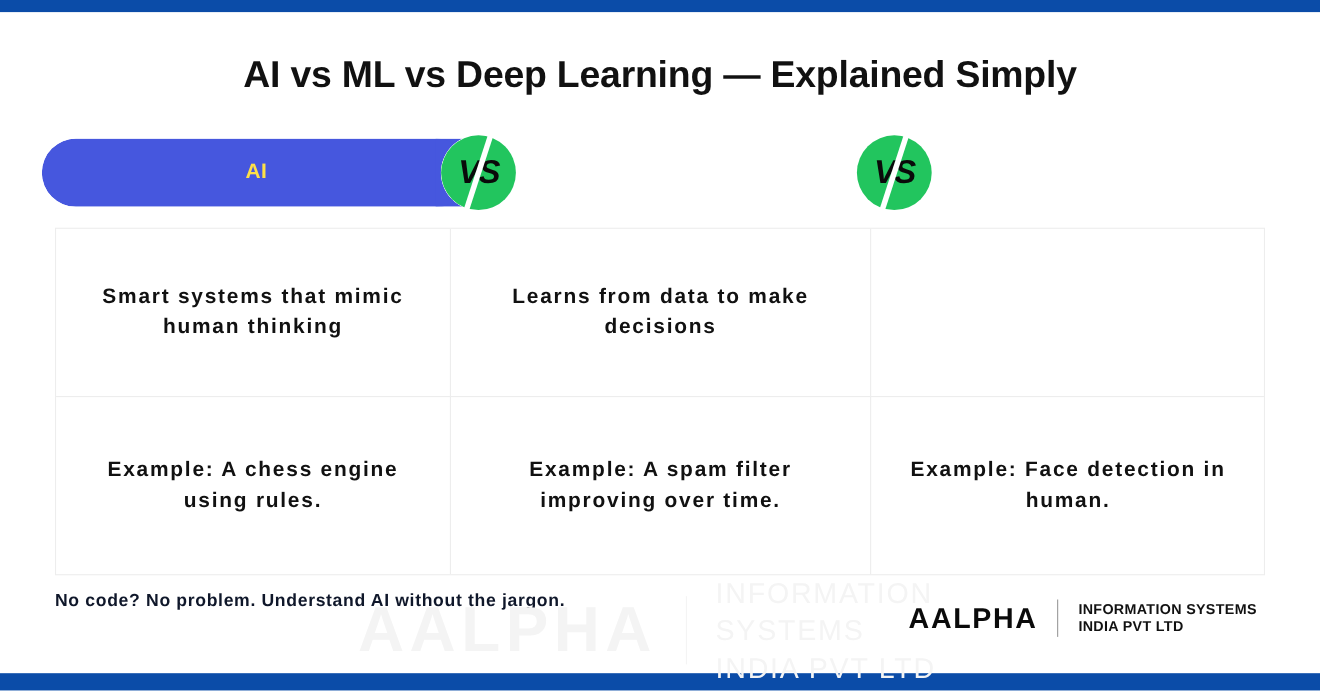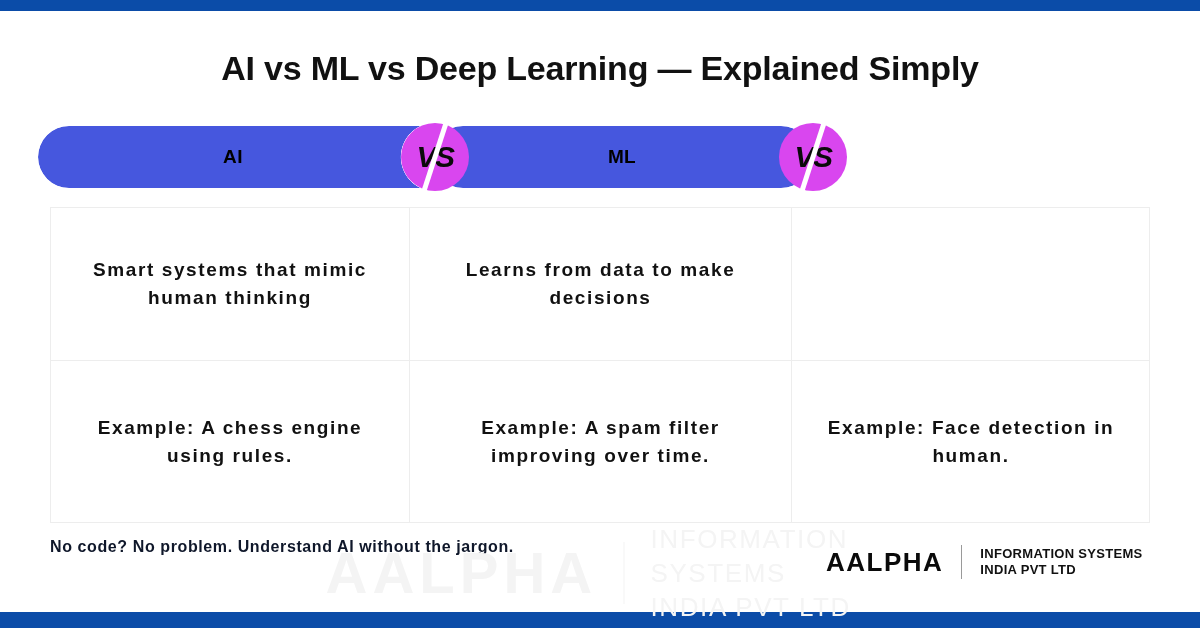--- a/index.html
+++ b/index.html
@@ -63,21 +63,21 @@
     height: 62px;
   }
   .pill {
     position: absolute;
     top: 0;
     height: 62px;
     background: #4657DE;
     display: flex;
     align-items: center;
     justify-content: center;
-    color: #000000;
+    color: #fde047;
     font-size: 19px;
     font-weight: bold;
     letter-spacing: 0.4px;
   }
   .pill-1 {
     left: 0;
     width: 390px;
     border-radius: 31px 0 0 31px;
     
     -webkit-mask-image: radial-gradient(circle 34px at 397px 31px, transparent 0 34px, #000 34.6px);
@@ -113,21 +113,21 @@
     mask-image: radial-gradient(circle 34px at -3px 31px, transparent 0 34px, #000 34.6px);
   }
 
   
   .vs-badge {
     position: absolute;
     top: -3px;
     width: 68px;
     height: 68px;
     border-radius: 50%;
-    background: #d946ef;
+    background: #22c55e;
     display: flex;
     align-items: center;
     justify-content: center;
   }
   .vs-badge.b1 { left: 363px; }
   .vs-badge.b2 { left: 741px; }
   .vs-text {
     font-size: 30px;
     font-weight: bold;
     font-style: italic;
@@ -275,23 +275,20 @@
 <div id="canvas">
 
   <div class="bar-top"></div>
 
   <div class="title">AI vs ML vs Deep Learning — Explained Simply</div>
 
   <div class="pills">
     <div class="pill pill-1">
       <span>AI</span>
     </div>
-    <div class="pill pill-2">
-      <span>ML</span>
-    </div>
 
     <div class="vs-badge b1">
       <span class="vs-text">VS</span>
       <span class="vs-slash"></span>
     </div>
     <div class="vs-badge b2">
       <span class="vs-text">VS</span>
       <span class="vs-slash"></span>
     </div>
   </div>

